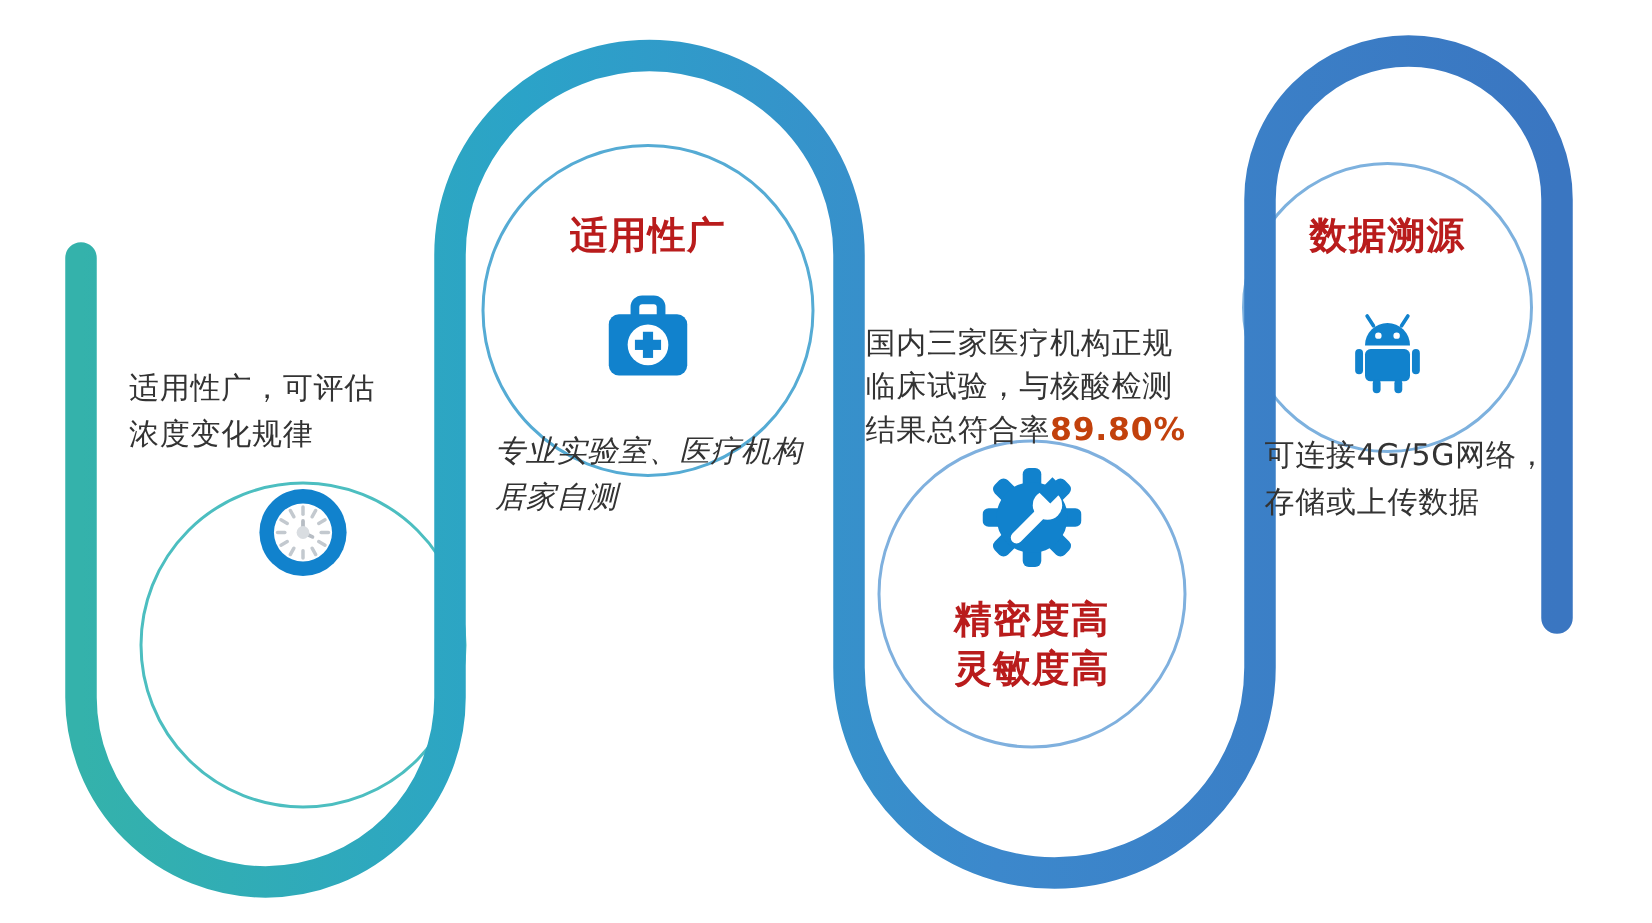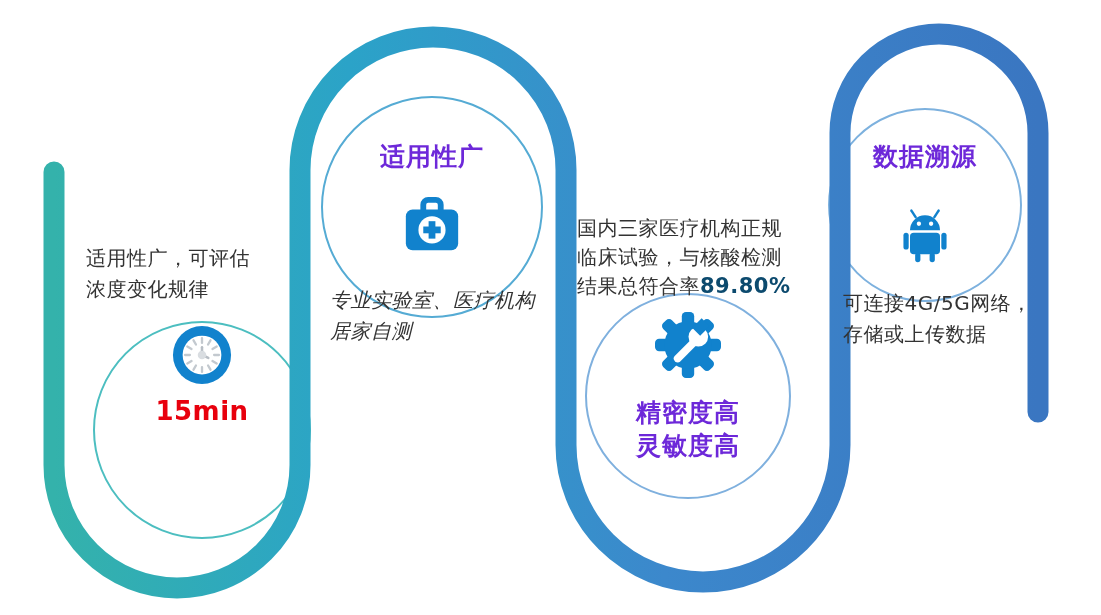--- a/index.html
+++ b/index.html
@@ -19,36 +19,36 @@
     color:#333333;
     white-space:pre-line;
     letter-spacing:0.5px;
   }
   .feature-title{
     position:absolute;
     width:200px;
     text-align:center;
     font-size:25px;
     font-weight:700;
-    color:#6d28d9;
+    color:#b91c1c;
     white-space:pre-line;
     line-height:33px;
     letter-spacing:1px;
   }
   .time-highlight{
     position:absolute;
     width:200px;
     text-align:center;
     font-size:26px;
     font-weight:700;
     color:#e8000d;
     letter-spacing:0.5px;
   }
   .red-inline{
-    color:#0c4a6e;
+    color:#c2410c;
     font-weight:700;
     font-size:21px;
   }
 </style>
 </head>
 <body>
 
 <div class="stage">
 
   <svg class="snake-svg" viewBox="0 0 1101 615" aria-hidden="true">
@@ -95,21 +95,20 @@
       <line x1="32" y1="14.5" x2="32" y2="19.5" transform="rotate(240 32 32)"></line>
       <line x1="32" y1="14.5" x2="32" y2="19.5" transform="rotate(270 32 32)"></line>
       <line x1="32" y1="14.5" x2="32" y2="19.5" transform="rotate(300 32 32)"></line>
       <line x1="32" y1="14.5" x2="32" y2="19.5" transform="rotate(330 32 32)"></line>
     </g>
     <line x1="32" y1="32" x2="32" y2="24" stroke="#b7bdc4" stroke-width="2.6" stroke-linecap="round"></line>
     <line x1="32" y1="32" x2="38.5" y2="35" stroke="#b7bdc4" stroke-width="2.6" stroke-linecap="round"></line>
     <circle cx="32" cy="32" r="4.4" fill="#d9dde1"></circle>
   </svg>
 
-  <div class="time-highlight" style="left:102px;top:396px;">15min</div>
 
 
   <div class="feature-title" style="left:332px;top:140px;">适用性广</div>
 
   <svg class="icon-svg" style="left:401px;top:196px;" width="62" height="62" viewBox="0 0 64 64">
     <rect x="23" y="4" width="18" height="16" rx="5" fill="none" stroke="#1182cd" stroke-width="6"></rect>
     <rect x="5" y="14" width="54" height="42" rx="7" fill="#1182cd"></rect>
     <circle cx="32" cy="35" r="14" fill="#ffffff"></circle>
     <rect x="28.5" y="26" width="7" height="18" fill="#1182cd"></rect>
     <rect x="23" y="31.5" width="18" height="7" fill="#1182cd"></rect>

